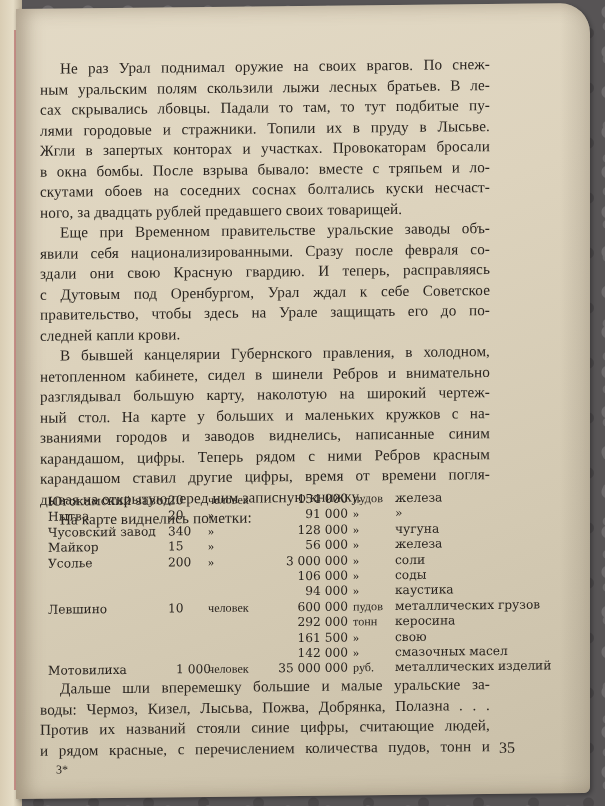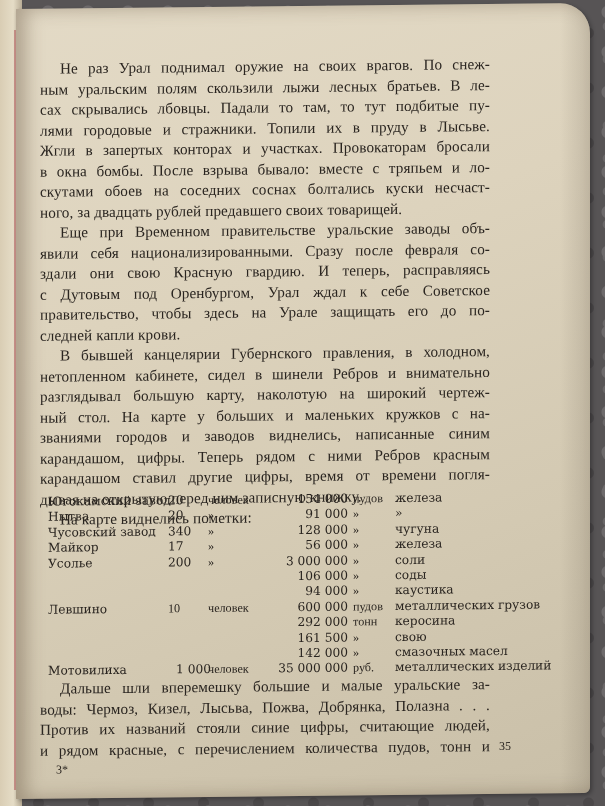--- a/index.html
+++ b/index.html
@@ -29,21 +29,21 @@
   .table{position:absolute;left:32px;top:486px;font-size:12.2px;line-height:15.4px;color:#2a2520;
     font-family:"DejaVu Serif","Liberation Serif",serif;}
   .row{position:relative;height:15.4px;white-space:nowrap;}
   .c-name{position:absolute;left:0;}
   .c-num{position:absolute;right:-148px;text-align:left;width:40px;}
   .c-unit{position:absolute;left:160px;font-family:Liberation Serif, serif;}
   .c-amt{position:absolute;text-align:right;width:120px;left:180px;}
   .c-amtunit{position:absolute;left:305px;font-family:Liberation Serif, serif;}
   .c-good{position:absolute;left:347px;}
   .footer-left{position:absolute;left:40px;top:754px;font-size:12px;color:#2a2520;}
-  .footer-right{position:absolute;left:483px;top:735px;font-size:12px;color:#2a2520;}
+  .footer-right{position:absolute;left:483px;top:735px;font-size:16px;color:#2a2520;}
 </style>
 </head>
 <body>
 
 <div class="bg-texture"></div>
 <div class="left-page"></div>
 <div class="left-edge-red"></div>
 
 <div class="page">
   <div class="shade-right"></div>
@@ -102,21 +102,21 @@
       <div class="row">
         <span class="c-name">Чусовский завод</span>
         <span class="c-num" style="left: 120px; right: auto;">340</span>
         <span class="c-unit">»</span>
         <span class="c-amt">128 000</span>
         <span class="c-amtunit">»</span>
         <span class="c-good">чугуна</span>
       </div>
       <div class="row">
         <span class="c-name">Майкор</span>
-        <span class="c-num" style="left: 120px; right: auto;">17</span>
+        <span class="c-num" style="left: 120px; right: auto;">15</span>
         <span class="c-unit">»</span>
         <span class="c-amt">56 000</span>
         <span class="c-amtunit">»</span>
         <span class="c-good">железа</span>
       </div>
       <div class="row">
         <span class="c-name">Усолье</span>
         <span class="c-num" style="left: 120px; right: auto;">200</span>
         <span class="c-unit">»</span>
         <span class="c-amt">3 000 000</span>
@@ -134,21 +134,21 @@
       <div class="row">
         <span class="c-name"></span>
         <span class="c-num" style="left: 120px; right: auto;"></span>
         <span class="c-unit"></span>
         <span class="c-amt">94 000</span>
         <span class="c-amtunit">»</span>
         <span class="c-good">каустика</span>
       </div>
       <div class="row">
         <span class="c-name">Левшино</span>
-        <span class="c-num" style="left: 120px; right: auto; font-family: Liberation Serif, serif;">10</span>
+        <span class="c-num" style="left: 120px; right: auto;">10</span>
         <span class="c-unit">человек</span>
         <span class="c-amt">600 000</span>
         <span class="c-amtunit">пудов</span>
         <span class="c-good">металлических грузов</span>
       </div>
       <div class="row">
         <span class="c-name"></span>
         <span class="c-num" style="left: 120px; right: auto;"></span>
         <span class="c-unit"></span>
         <span class="c-amt">292 000</span>

